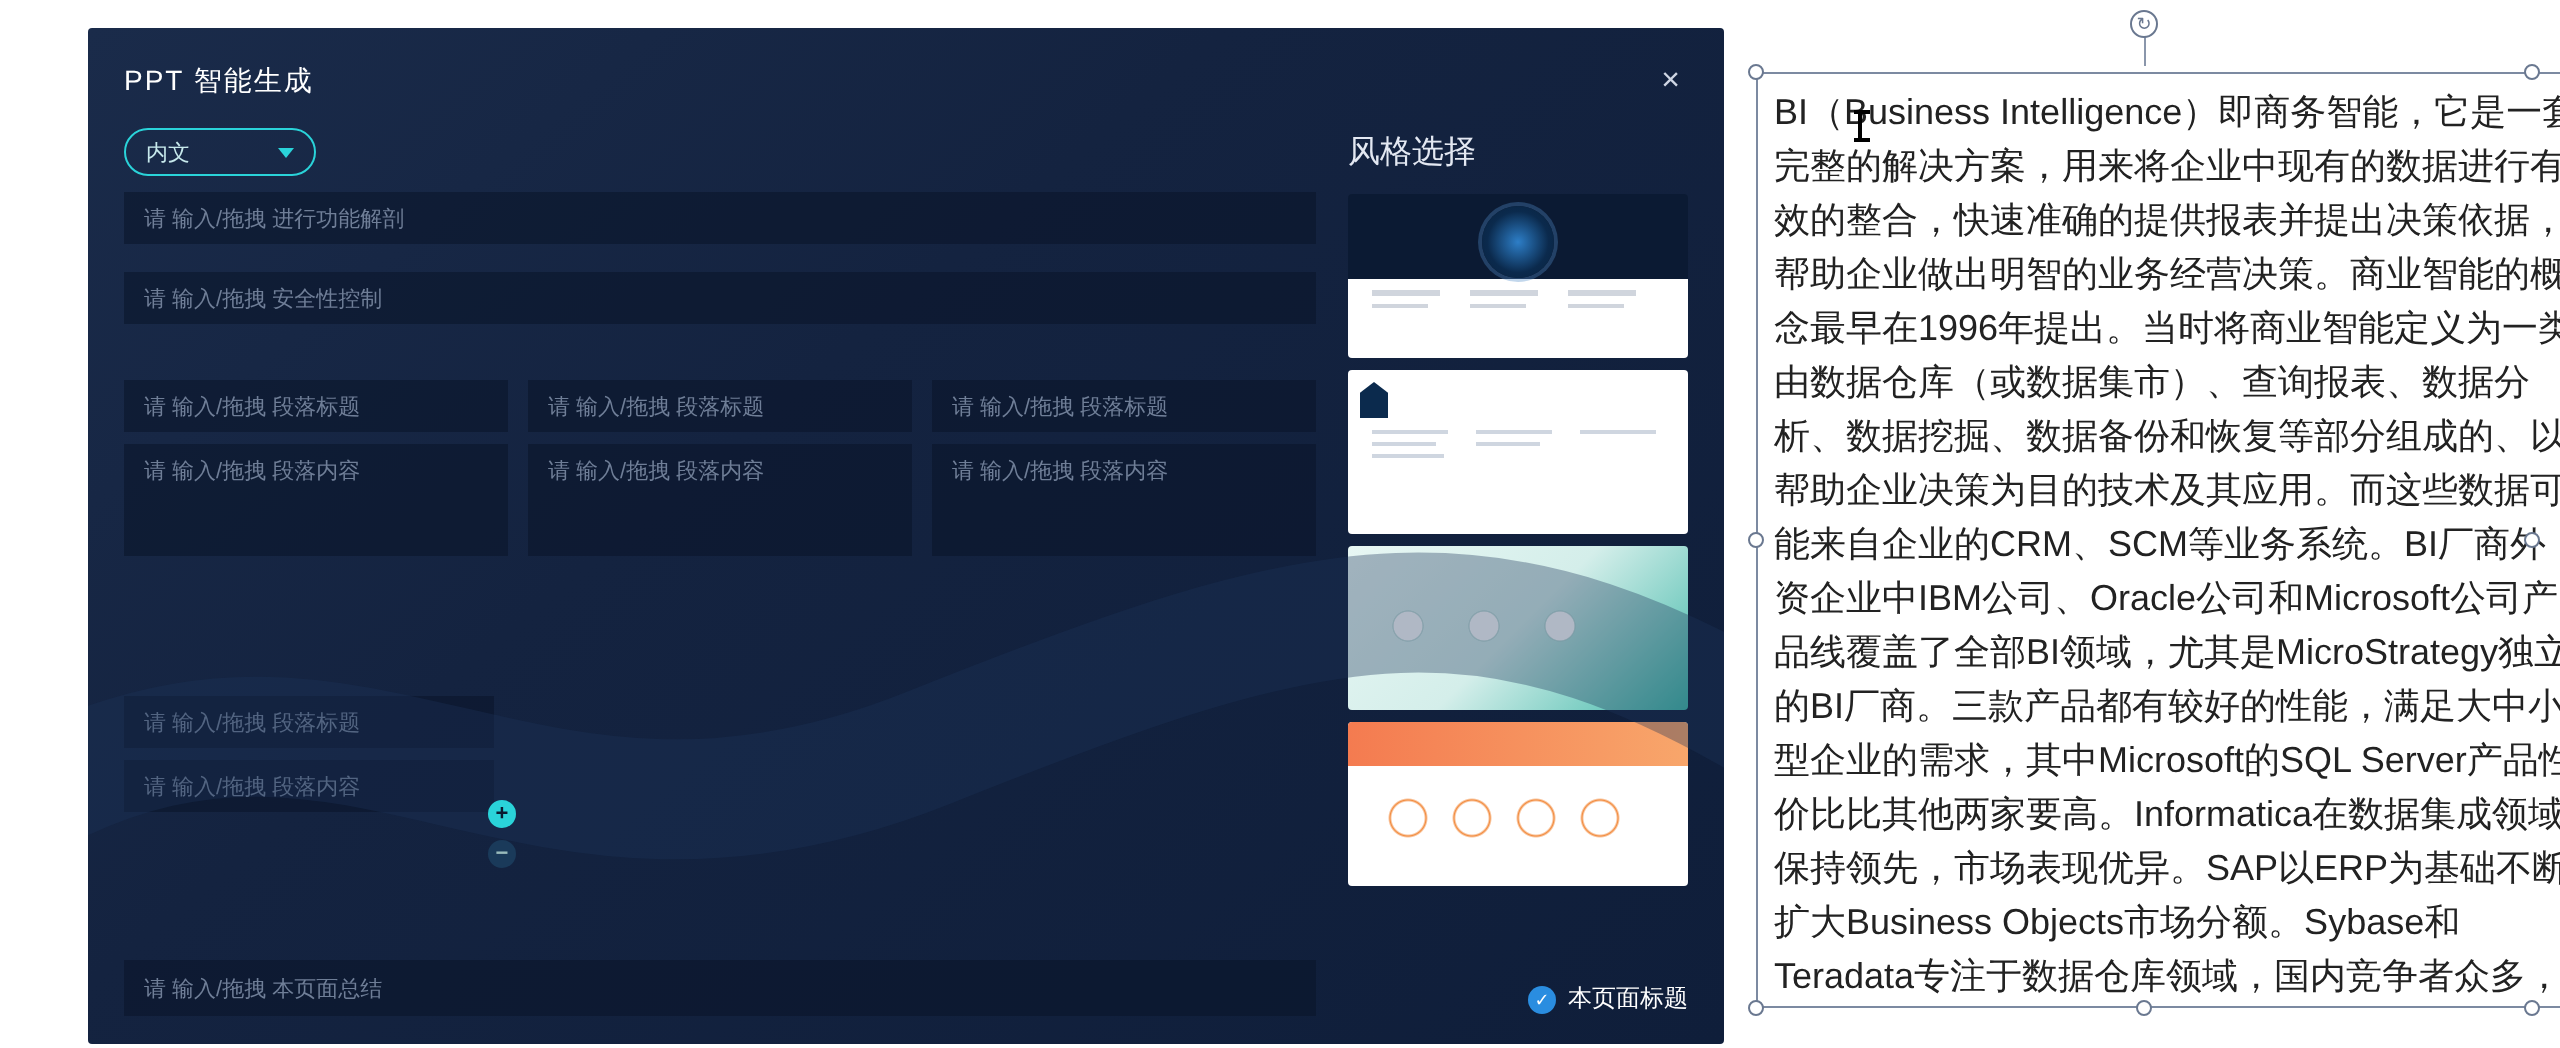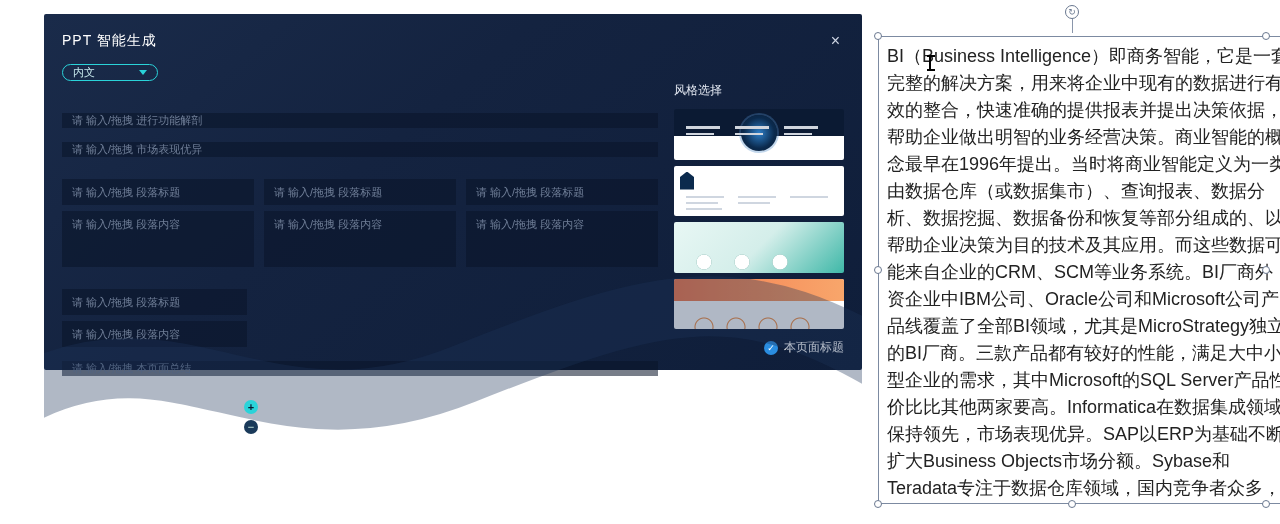--- a/index.html
+++ b/index.html
@@ -7,21 +7,21 @@
     font-family: "Microsoft YaHei", "PingFang SC", sans-serif;
     background: #fff;
     width: 1280px;
     height: 524px;
     overflow: hidden;
     position: relative;
   }
   .dialog {
     position: absolute;
     left: 44px; top: 14px;
-    width: 818px; height: 356px;
+    width: 818px; height: 508px;
     background: linear-gradient(140deg, #1a2b4a 0%, #142340 40%, #0f1e3a 100%);
     border-radius: 2px;
     display: flex;
     flex-direction: column;
     padding: 16px 18px 14px 18px;
     color: #fff;
   }
   .dlg-header {
     display: flex;
     justify-content: space-between;
@@ -36,21 +36,21 @@
   .dropdown {
     width: 96px; height: 24px;
     border: 1px solid #2ad3d9;
     border-radius: 14px;
     display: flex; align-items: center;
     padding: 0 10px;
     font-size: 11px;
     color: #c7e9ec;
     justify-content: space-between;
     cursor: pointer;
-    margin-bottom: 24px;
+    margin-bottom: 0;
   }
   .dropdown .tri {
     width: 0; height: 0;
     border-left: 4px solid transparent;
     border-right: 4px solid transparent;
     border-top: 5px solid #2ad3d9;
   }
   .field {
     background: rgba(10,20,40,0.55);
     height: 26px;
@@ -81,21 +81,21 @@
     left: 244px; top: 400px;
     display: flex; flex-direction: column; gap: 6px;
   }
   .circ-btn {
     width: 14px; height: 14px; border-radius: 50%;
     display: flex; align-items: center; justify-content: center;
     font-size: 11px; font-weight: bold; cursor: pointer;
   }
   .plus { background: #2ad3d9; color: #0a1a30; }
   .minus { background: #1a3a5a; color: #9bb; }
-  .right-title { font-size: 12px; color: #e3e8f2; margin-top: 18px; margin-bottom: 10px; }
+  .right-title { font-size: 16px; color: #e3e8f2; margin-top: 2px; margin-bottom: 10px; }
   .tpl-list { flex: 1; overflow: hidden; display: flex; flex-direction: column; gap: 6px; }
   .tpl {
     height: 82px;
     border-radius: 2px;
     cursor: pointer;
     position: relative;
     overflow: hidden;
   }
   .tpl1 { background: linear-gradient(180deg,#0b1a33 0%,#0b1a33 52%,#fff 52%,#fff 100%); }
   .tpl1::before {
@@ -217,21 +217,21 @@
     <div class="dlg-title">PPT 智能生成</div>
     <div class="close-x">×</div>
   </div>
   <div class="dlg-body">
     <div class="left-col">
       <div class="dropdown">
         <span>内文</span>
         <span class="tri"></span>
       </div>
       <div class="field">请 输入/拖拽 进行功能解剖</div>
-      <div class="field">请 输入/拖拽 市场表现优异</div>
+      <div class="field">请 输入/拖拽 安全性控制</div>
       <div style="height:6px"></div>
       <div class="row3">
         <div class="col">
           <div class="field">请 输入/拖拽 段落标题</div>
           <div class="field tall">请 输入/拖拽 段落内容</div>
         </div>
         <div class="col">
           <div class="field">请 输入/拖拽 段落标题</div>
           <div class="field tall">请 输入/拖拽 段落内容</div>
         </div>

